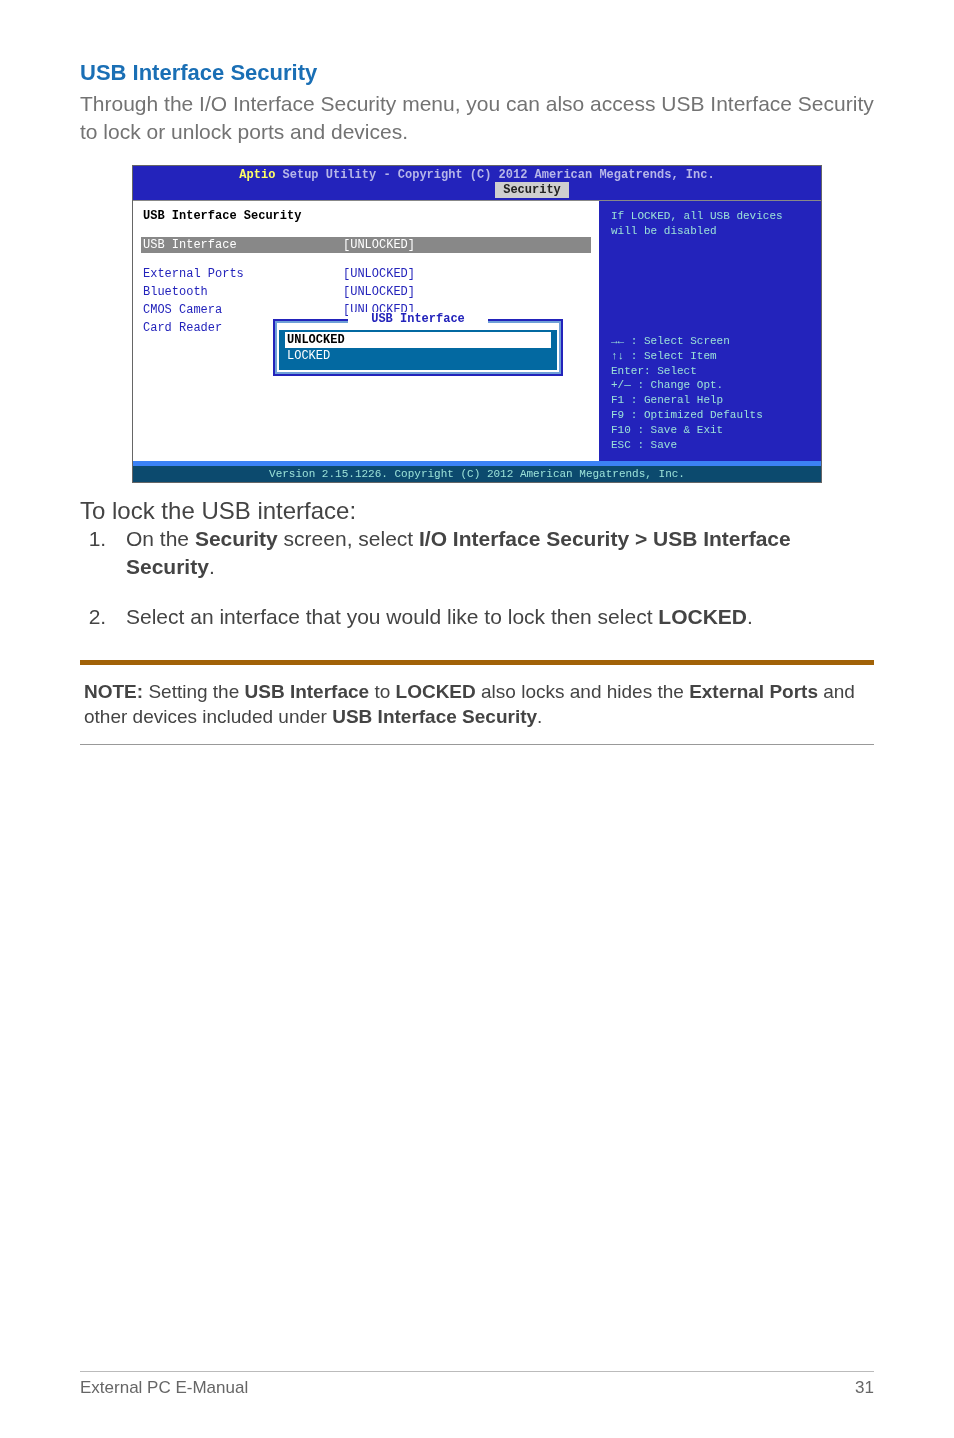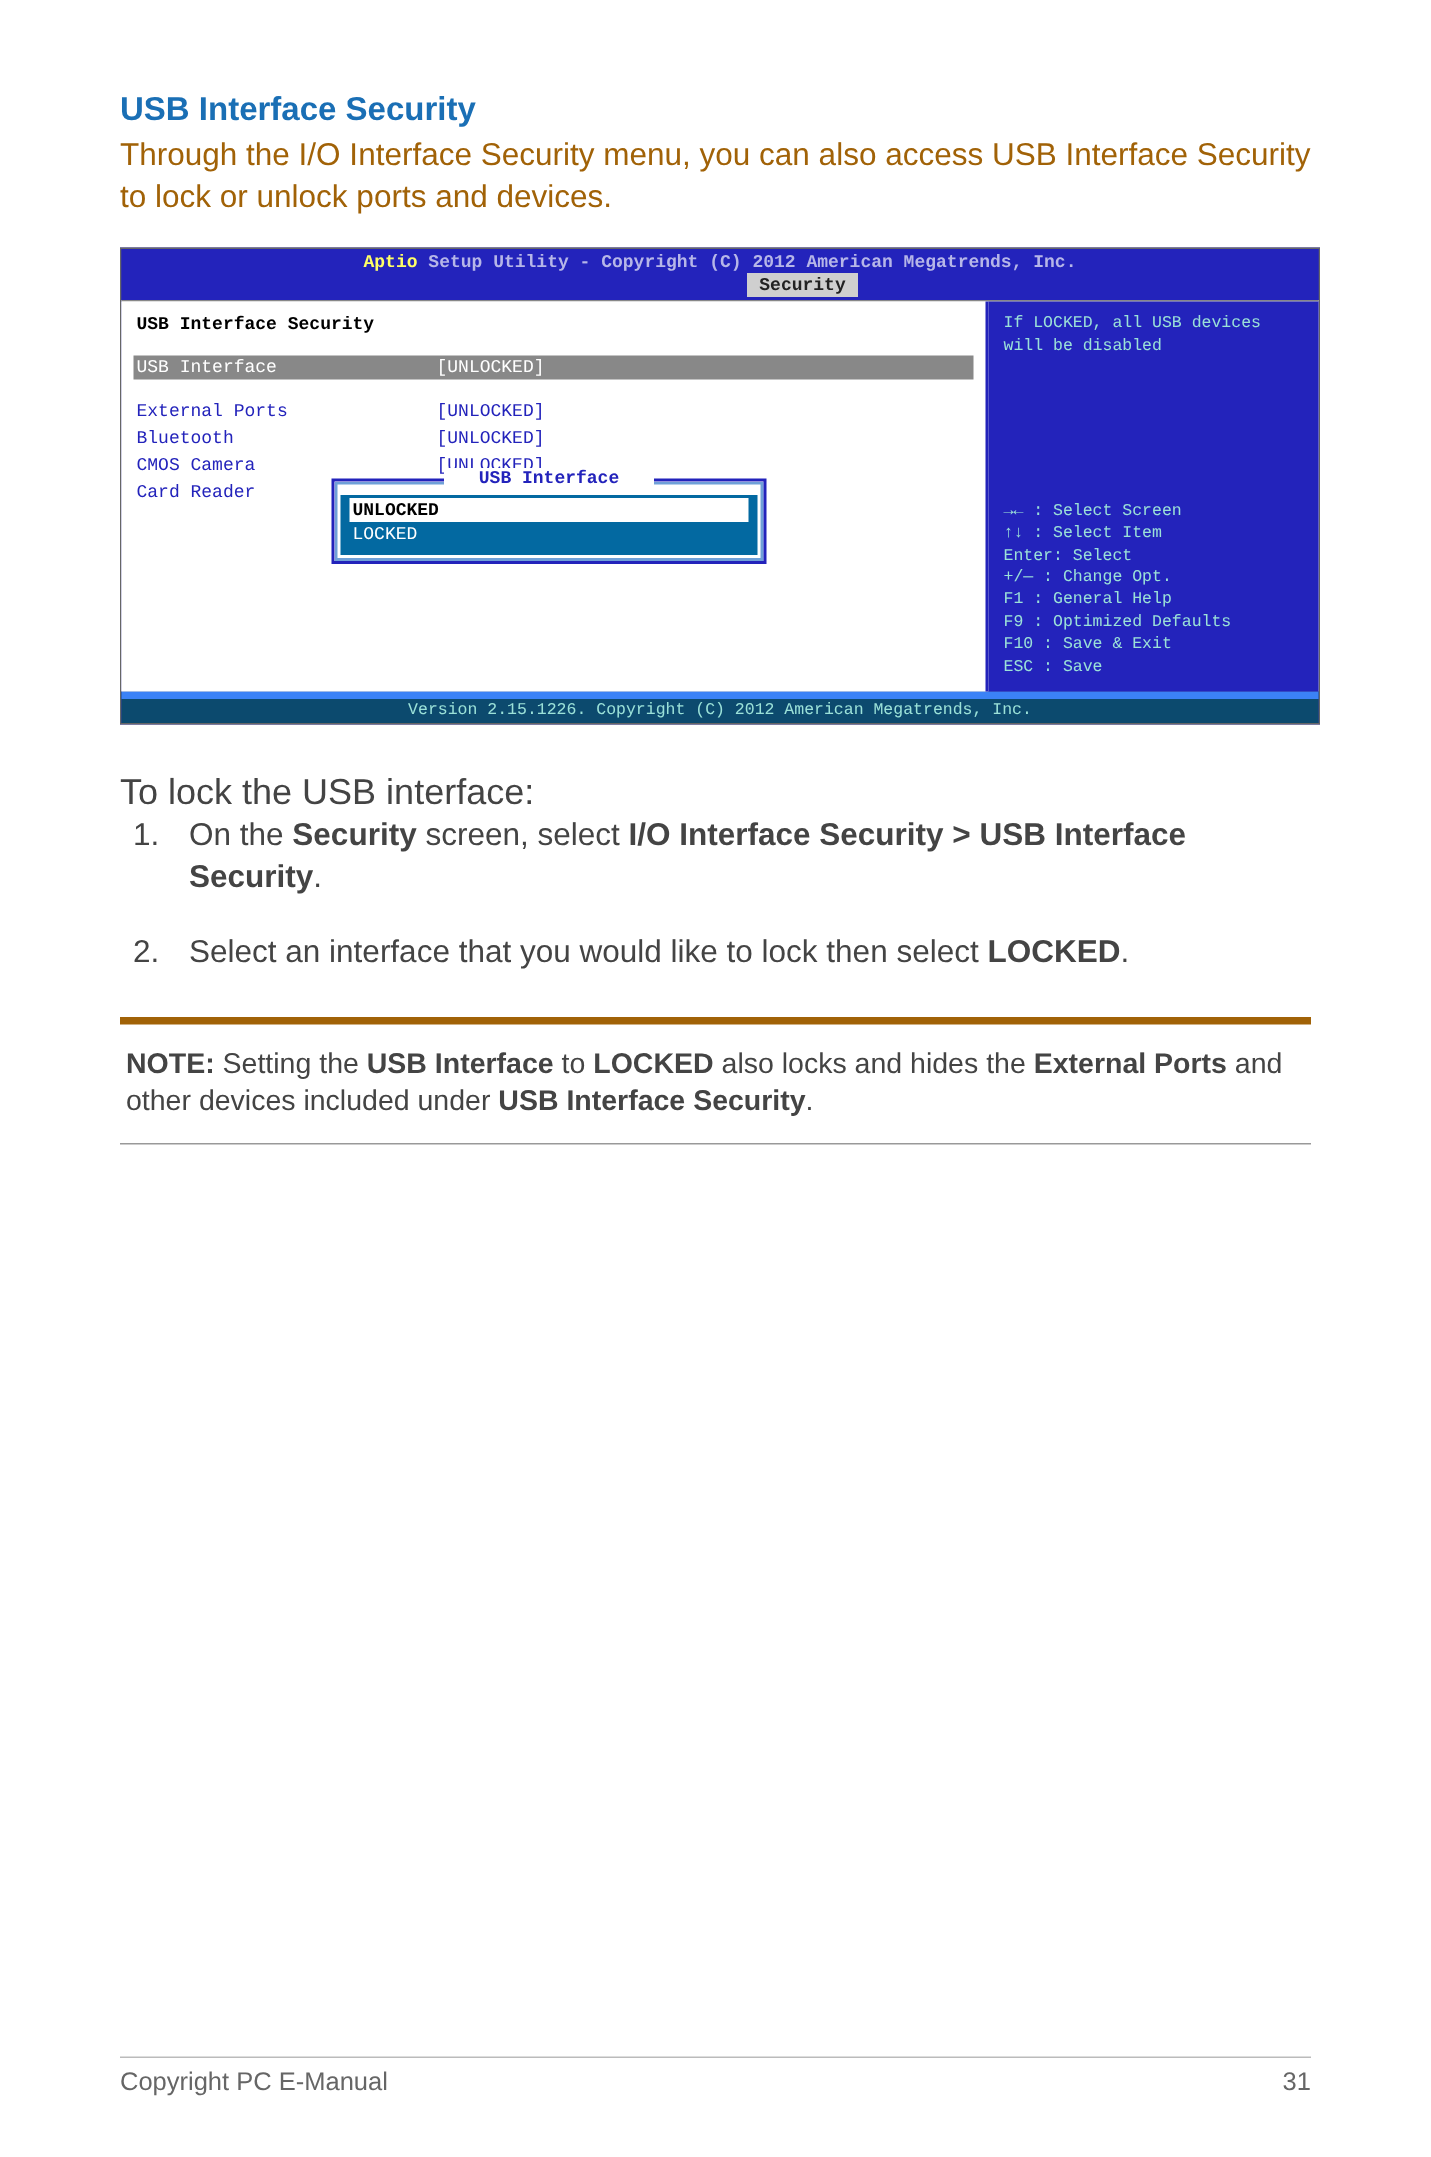--- a/index.html
+++ b/index.html
@@ -13,27 +13,27 @@
     position: relative;
   }
   .heading-blue {
     color: #1a6fb5;
     font-weight: bold;
     font-size: 22px;
     margin-bottom: 4px;
   }
   .body-text {
     font-size: 21px;
-    color: #a16207;
+    color: #737373;
     line-height: 1.35;
     margin-bottom: 18px;
   }
   .bios-box {
-    width: 800px;
-    margin: 0 auto 32px auto;
+    width: 690px;
+    margin: 0 auto 14px auto;
     background: #2323bb;
     border: 1px solid #666;
     font-family: "Courier New", monospace;
     font-size: 12px;
     color: #fff;
   }
   .bios-top {
     background: #2323bb;
     color: #b6b6e8;
     text-align: center;
@@ -243,15 +243,15 @@
   <li>
     <span>Select an interface that you would like to lock then select </span><span class="bold">LOCKED</span><span>.</span>
   </li>
 </ol>
 
 <div class="note-box">
   <span class="bold">NOTE:</span><span> Setting the </span><span class="bold">USB Interface</span><span> to </span><span class="bold">LOCKED</span><span> also locks and hides the </span><span class="bold">External Ports</span><span> and other devices included under </span><span class="bold">USB Interface Security</span><span>.</span>
 </div>
 
 <div class="page-footer">
-  <span>Copyright PC E-Manual</span>
+  <span>External PC E-Manual</span>
   <span>31</span>
 </div>
 
 </body></html>

